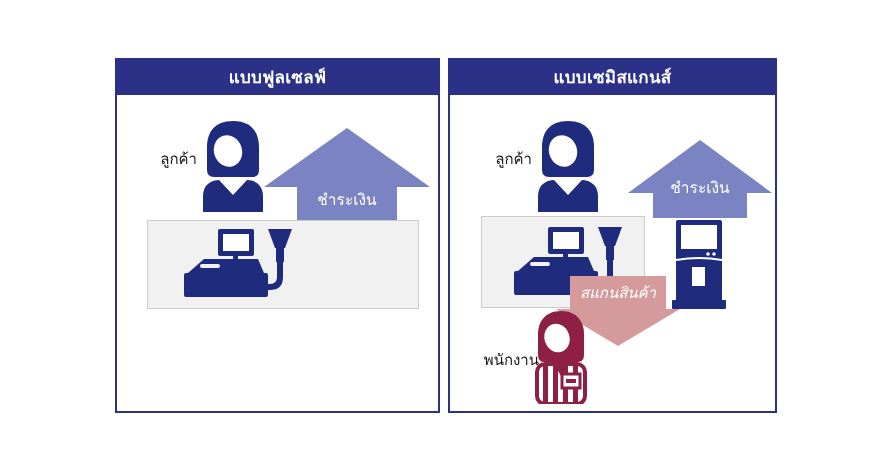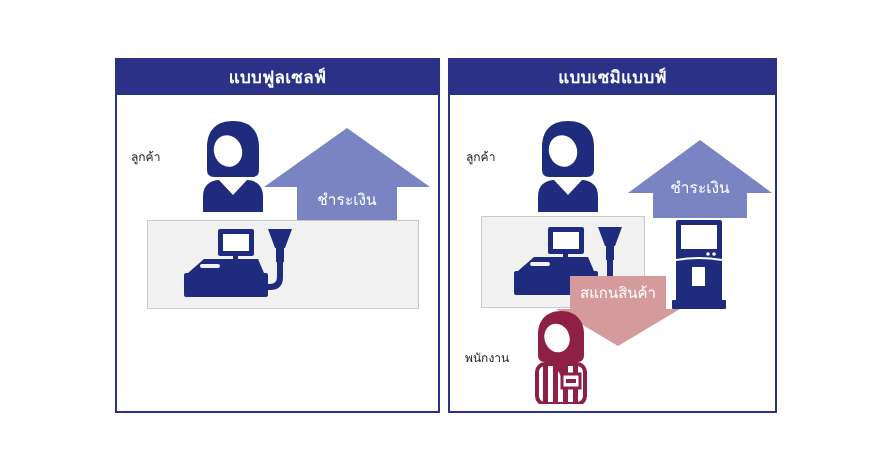--- a/index.html
+++ b/index.html
@@ -3,28 +3,28 @@
 <meta charset="utf-8">
 <style>
   html,body{margin:0;padding:0;background:#ffffff;}
   body{font-family:"DejaVu Sans","Liberation Sans",sans-serif;}
   .canvas{position:relative;width:890px;height:468px;background:#ffffff;overflow:hidden;padding-left:30px;}
   .panel{position:absolute;top:58px;height:355px;background:#ffffff;border:2px solid #2B3187;box-sizing:border-box;}
   .panel-left{left:115px;width:325px;}
   .panel-right{left:448px;width:329px;}
   .panel-header{position:absolute;left:-2px;top:-2px;right:-2px;height:37px;background:#2B3187;color:#ffffff;
     display:flex;align-items:center;justify-content:center;font-size:17px;font-weight:600;letter-spacing:.3px;}
-  .actor-label{position:absolute;font-size:12px;color:#1a1a1a;text-align:left;}
+  .actor-label{position:absolute;font-size:15px;color:#1a1a1a;text-align:right;}
   .icon-box{position:absolute;}
   .icon-box svg{display:block;width:100%;height:100%;}
   .up-arrow{position:absolute;}
   .up-arrow svg{display:block;width:100%;height:100%;}
   .arrow-text{position:absolute;left:0;right:0;text-align:center;color:#ffffff;font-size:15.5px;line-height:22px;}
   .gray-box{position:absolute;background:#F1F1F1;border:1px solid #CBCBCB;box-sizing:border-box;}
-  .down-arrow{position:absolute;}
+  .down-arrow{position:absolute;font-style:italic;}
   .down-arrow svg{display:block;width:100%;height:100%;}
 </style>
 </head>
 <body>
 
 <div class="canvas">
 
   <section class="panel panel-left">
     <header class="panel-header">แบบฟูลเซลฟ์</header>
 
@@ -58,21 +58,21 @@
             <polygon points="90,0 114,0 107,19 97,19" fill="#1F2C7D"></polygon>
             <rect x="98" y="19" width="8" height="14" fill="#1F2C7D"></rect>
             <path d="M102 33 L102 48 Q102 58 92 58 L88 58" fill="none" stroke="#1F2C7D" stroke-width="6"></path>
           </g>
         </svg>
       </div>
     </div>
   </section>
 
   <section class="panel panel-right">
-    <header class="panel-header">แบบเซมิแบบฟ์</header>
+    <header class="panel-header">แบบเซมิสแกนส์</header>
 
     <div class="actor-label" style="left:16px;top:87px;width:66px;">ลูกค้า</div>
 
     <div class="icon-box" style="left:80px;top:60px;width:76px;height:92px;">
       <svg viewBox="0 0 76 92" xmlns="http://www.w3.org/2000/svg">
         <path d="M38 1 C19 1 12 13 12 27 L12 50 Q12 57 19 57 L57 57 Q64 57 64 50 L64 27 C64 13 57 1 38 1 Z" fill="#1F2C7D"></path>
         <ellipse cx="33" cy="31" rx="14" ry="16" fill="#ffffff" transform="rotate(-18 33 31)"></ellipse>
         <path d="M8 92 L8 76 C8 65 16 60 24 60 L38 75 L52 60 C60 60 68 65 68 76 L68 92 Z" fill="#1F2C7D"></path>
       </svg>
     </div>

